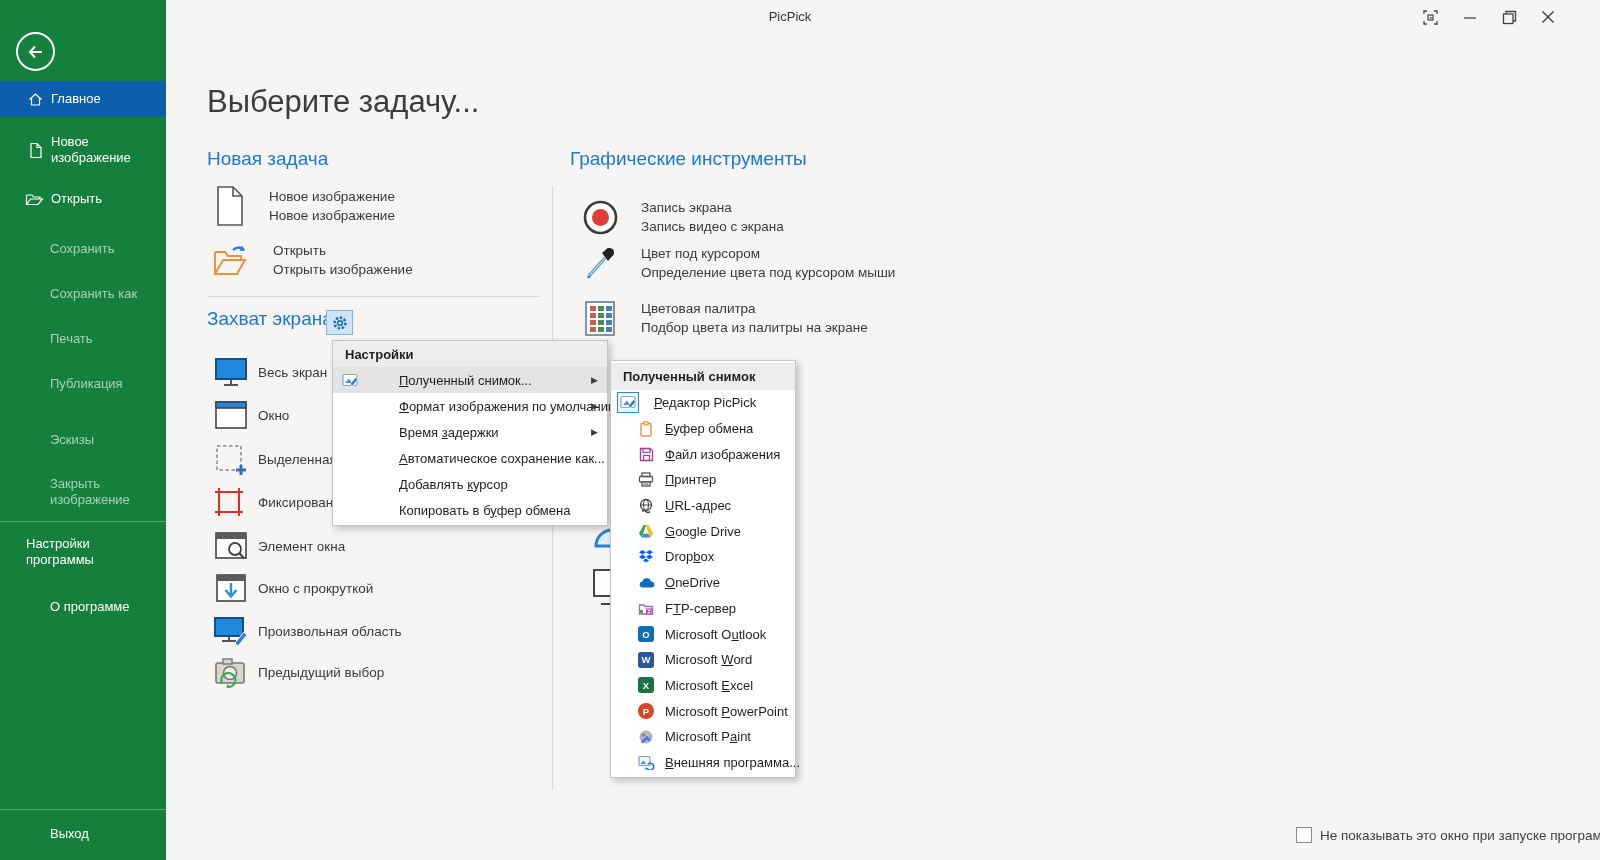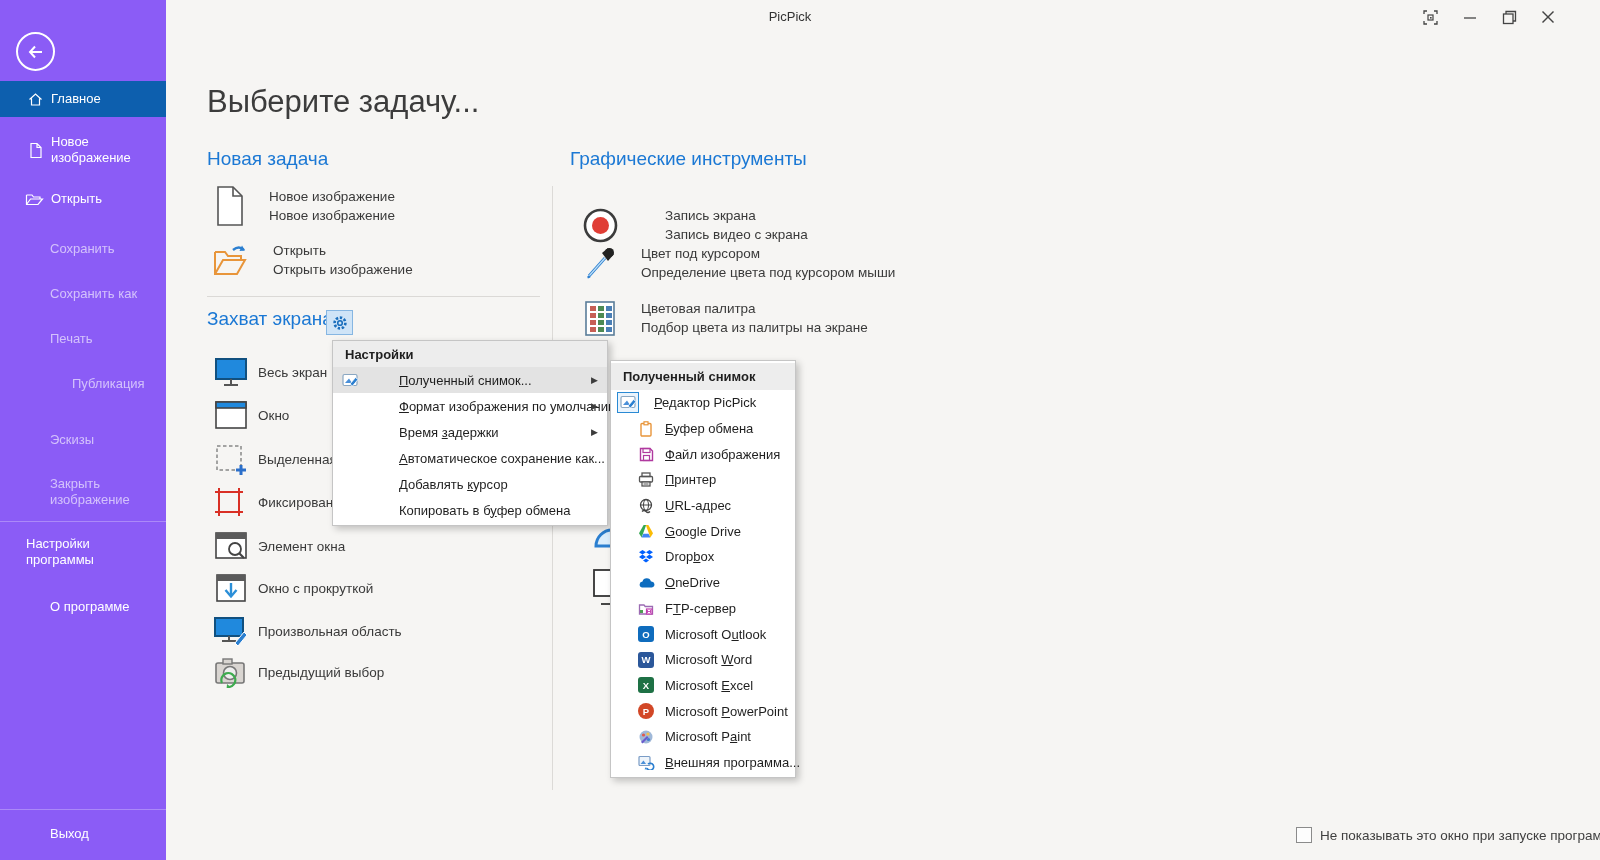--- a/index.html
+++ b/index.html
@@ -4,21 +4,21 @@
 <style>
   * { margin:0; padding:0; box-sizing:border-box; }
   html,body { width:1600px; height:860px; overflow:hidden; }
   body { font-family:"Liberation Sans","DejaVu Sans",sans-serif; background:#f6f5f3; position:relative; color:#333; }
 
   
   .titlebar-title { position:absolute; left:730px; top:9px; width:120px; text-align:center; font-size:13px; color:#333; }
   .winbtn { position:absolute; top:6px; width:22px; height:22px; display:flex; align-items:center; justify-content:center; cursor:default; }
 
   
-  .sidebar { position:absolute; left:0; top:0; width:166px; height:860px; background:#8b5cf6; z-index:5; }
+  .sidebar { position:absolute; left:0; top:0; width:166px; height:860px; background:#15803d; z-index:5; }
   .back-btn { position:absolute; left:16px; top:32px; width:39px; height:39px; border:2px solid #fff; border-radius:50%; display:flex; align-items:center; justify-content:center; }
   .side-item { position:absolute; left:0; width:166px; display:flex; align-items:center; font-size:13px; color:#fff; }
   .side-item .lbl { line-height:16px; }
   .side-item.dim { color:rgba(255,255,255,0.62); }
   .side-item.active { background:#0d5fae; }
   .side-icon { width:17px; height:17px; margin-right:7px; flex:0 0 auto; }
   .side-div { position:absolute; left:0; width:166px; height:1px; background:rgba(255,255,255,0.28); }
 
   
   .page-title { position:absolute; left:207px; top:84px; font-size:31px; color:#3c3c3c; }
@@ -120,21 +120,21 @@
 
   <div class="side-item dim" style="top:236px; height:26px; padding-left:50px;">
       <span class="lbl">Сохранить</span>
     </div>
   <div class="side-item dim" style="top:281px; height:26px; padding-left:50px;">
       <span class="lbl">Сохранить как</span>
     </div>
   <div class="side-item dim" style="top:326px; height:26px; padding-left:50px;">
       <span class="lbl">Печать</span>
     </div>
-  <div class="side-item dim" style="top:371px; height:26px; padding-left:72px;">
+  <div class="side-item dim" style="top:371px; height:26px; padding-left:50px;">
       <span class="lbl">Публикация</span>
     </div>
   <div class="side-item dim" style="top:427px; height:26px; padding-left:50px;">
       <span class="lbl">Эскизы</span>
     </div>
   <div class="side-item dim" style="top:472px; height:40px; padding-left:50px;">
       <span class="lbl" style="width:92px;">Закрыть изображение</span>
     </div>
 
   <div class="side-div" style="top:521px;"></div>
@@ -254,21 +254,21 @@
     <path d="M9 27 a7 7 0 1 1 7 4" fill="none" stroke="#3dab4e" stroke-width="2.2"></path>
       <path d="M14 28 L17.5 31 L13.5 33.5" fill="#3dab4e"></path>
   </svg>
   <span class="lbl">Предыдущий выбор</span>
 </div>
 
 <div class="vdiv"></div>
 
 <div class="sec-head" style="left:570px; top:148px;">Графические инструменты</div>
 
-<div class="task-item" style="left:582px; top:206px;gap:24px;">
+<div class="task-item" style="left:582px; top:198px;">
   <svg width="37" height="37" viewBox="0 0 37 37">
     <circle cx="18.5" cy="18.5" r="15.5" fill="#fff" stroke="#3c3c3c" stroke-width="2.6"></circle>
       <circle cx="18.5" cy="18.5" r="8.5" fill="#e03e36"></circle>
   </svg>
   <div class="txt">
     <div>Запись экрана</div>
     <div>Запись видео с экрана</div>
   </div>
 </div>
 <div class="task-item" style="left:582px; top:244px;align-items:flex-end;">

